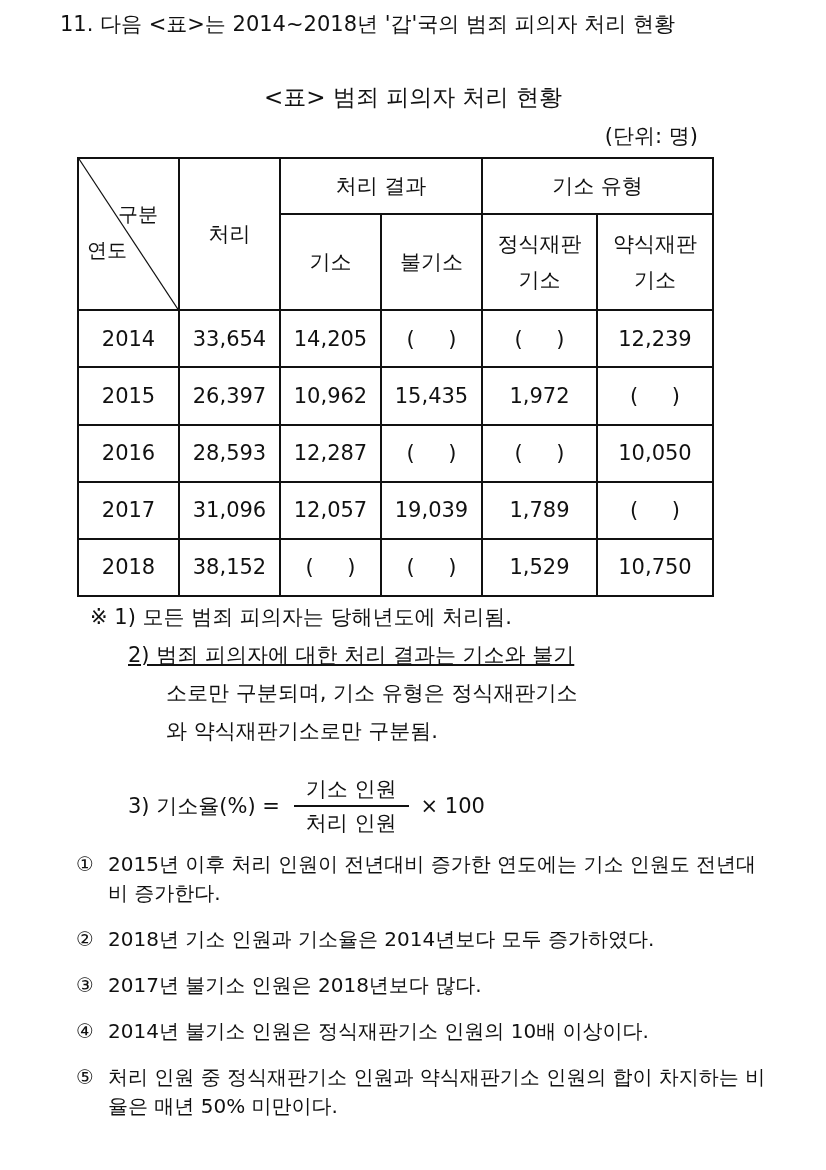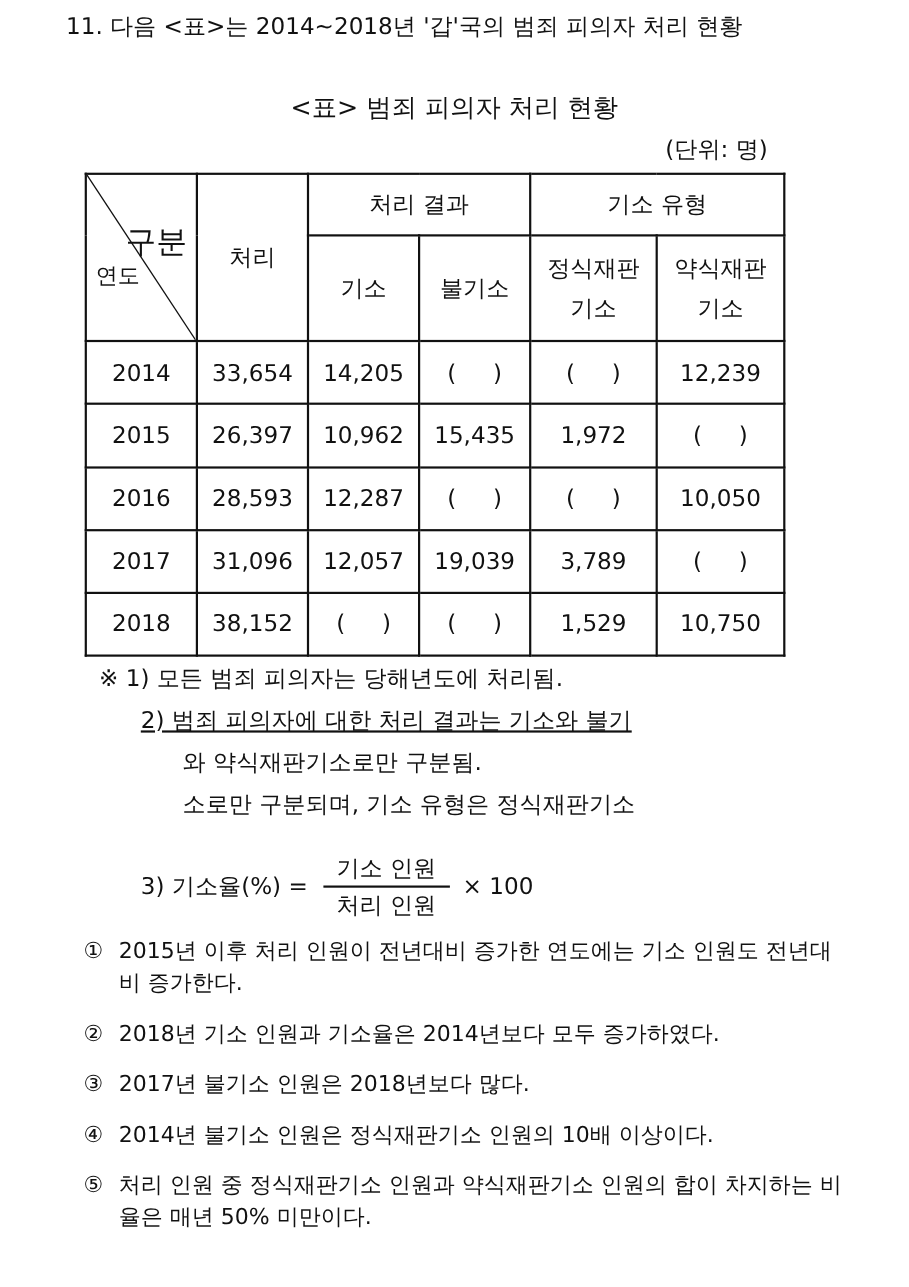--- a/index.html
+++ b/index.html
@@ -12,21 +12,21 @@
   .question .l2 { padding-left: 40px; }
   .table-title { position: absolute; left: 0; width: 826px; top: 82px; text-align: center; font-size: 23px; }
   .unit { position: absolute; right: 128px; top: 122px; font-size: 21px; }
   table.data {
     position: absolute; left: 77px; top: 157px; width: 635px; height: 440px;
     border-collapse: collapse; font-size: 21px; table-layout: fixed;
   }
   table.data td { border: 2px solid #111; text-align: center; padding: 0; }
   .diag { position: relative; overflow: hidden; }
   .diag svg { position: absolute; left: 0; top: 0; width: 100%; height: 100%; }
-  .diag .gubun { position: absolute; right: 8px; top: 42px; font-size: 28px; text-align: right; }
+  .diag .gubun { position: absolute; right: 20px; top: 42px; font-size: 20px; text-align: right; }
   .diag .year { position: absolute; left: 8px; top: 78px; font-size: 20px; }
   .twoline { line-height: 36px; }
   tr.head1 { height: 56px; }
   tr.head2 { height: 96px; }
   tr.row { height: 57px; }
   .notes { position: absolute; left: 90px; top: 598px; font-size: 21px; line-height: 38px; }
   .notes .indent { padding-left: 38px; text-decoration: underline; }
   .notes .indent2 { padding-left: 76px; }
   .formula { position: absolute; left: 128px; top: 775px; font-size: 21px; display: flex; align-items: center; }
   .frac { display: inline-flex; flex-direction: column; align-items: center; margin: 0 12px 0 14px; }
@@ -103,39 +103,39 @@
     <td>12,287</td>
     <td style="white-space:pre">(     )</td>
     <td style="white-space:pre">(     )</td>
     <td>10,050</td>
   </tr>
   <tr class="row">
     <td>2017</td>
     <td>31,096</td>
     <td>12,057</td>
     <td>19,039</td>
-    <td>3,789</td>
+    <td>1,789</td>
     <td style="white-space:pre">(     )</td>
   </tr>
   <tr class="row">
     <td>2018</td>
     <td>38,152</td>
     <td style="white-space:pre">(     )</td>
     <td style="white-space:pre">(     )</td>
     <td>1,529</td>
     <td>10,750</td>
   </tr>
 </tbody>
   </table>
 
 <div class="notes">
   <div>※ 1) 모든 범죄 피의자는 당해년도에 처리됨.</div>
   <div class="indent">2) 범죄 피의자에 대한 처리 결과는 기소와 불기</div>
+  <div class="indent2">소로만 구분되며, 기소 유형은 정식재판기소</div>
   <div class="indent2">와 약식재판기소로만 구분됨.</div>
-  <div class="indent2">소로만 구분되며, 기소 유형은 정식재판기소</div>
 </div>
 
 <div class="formula">
   <span>3) 기소율(%) =</span>
   <span class="frac">
     <span class="top">기소 인원</span>
     <span class="bot">처리 인원</span>
   </span>
   <span>× 100</span>
 </div>

